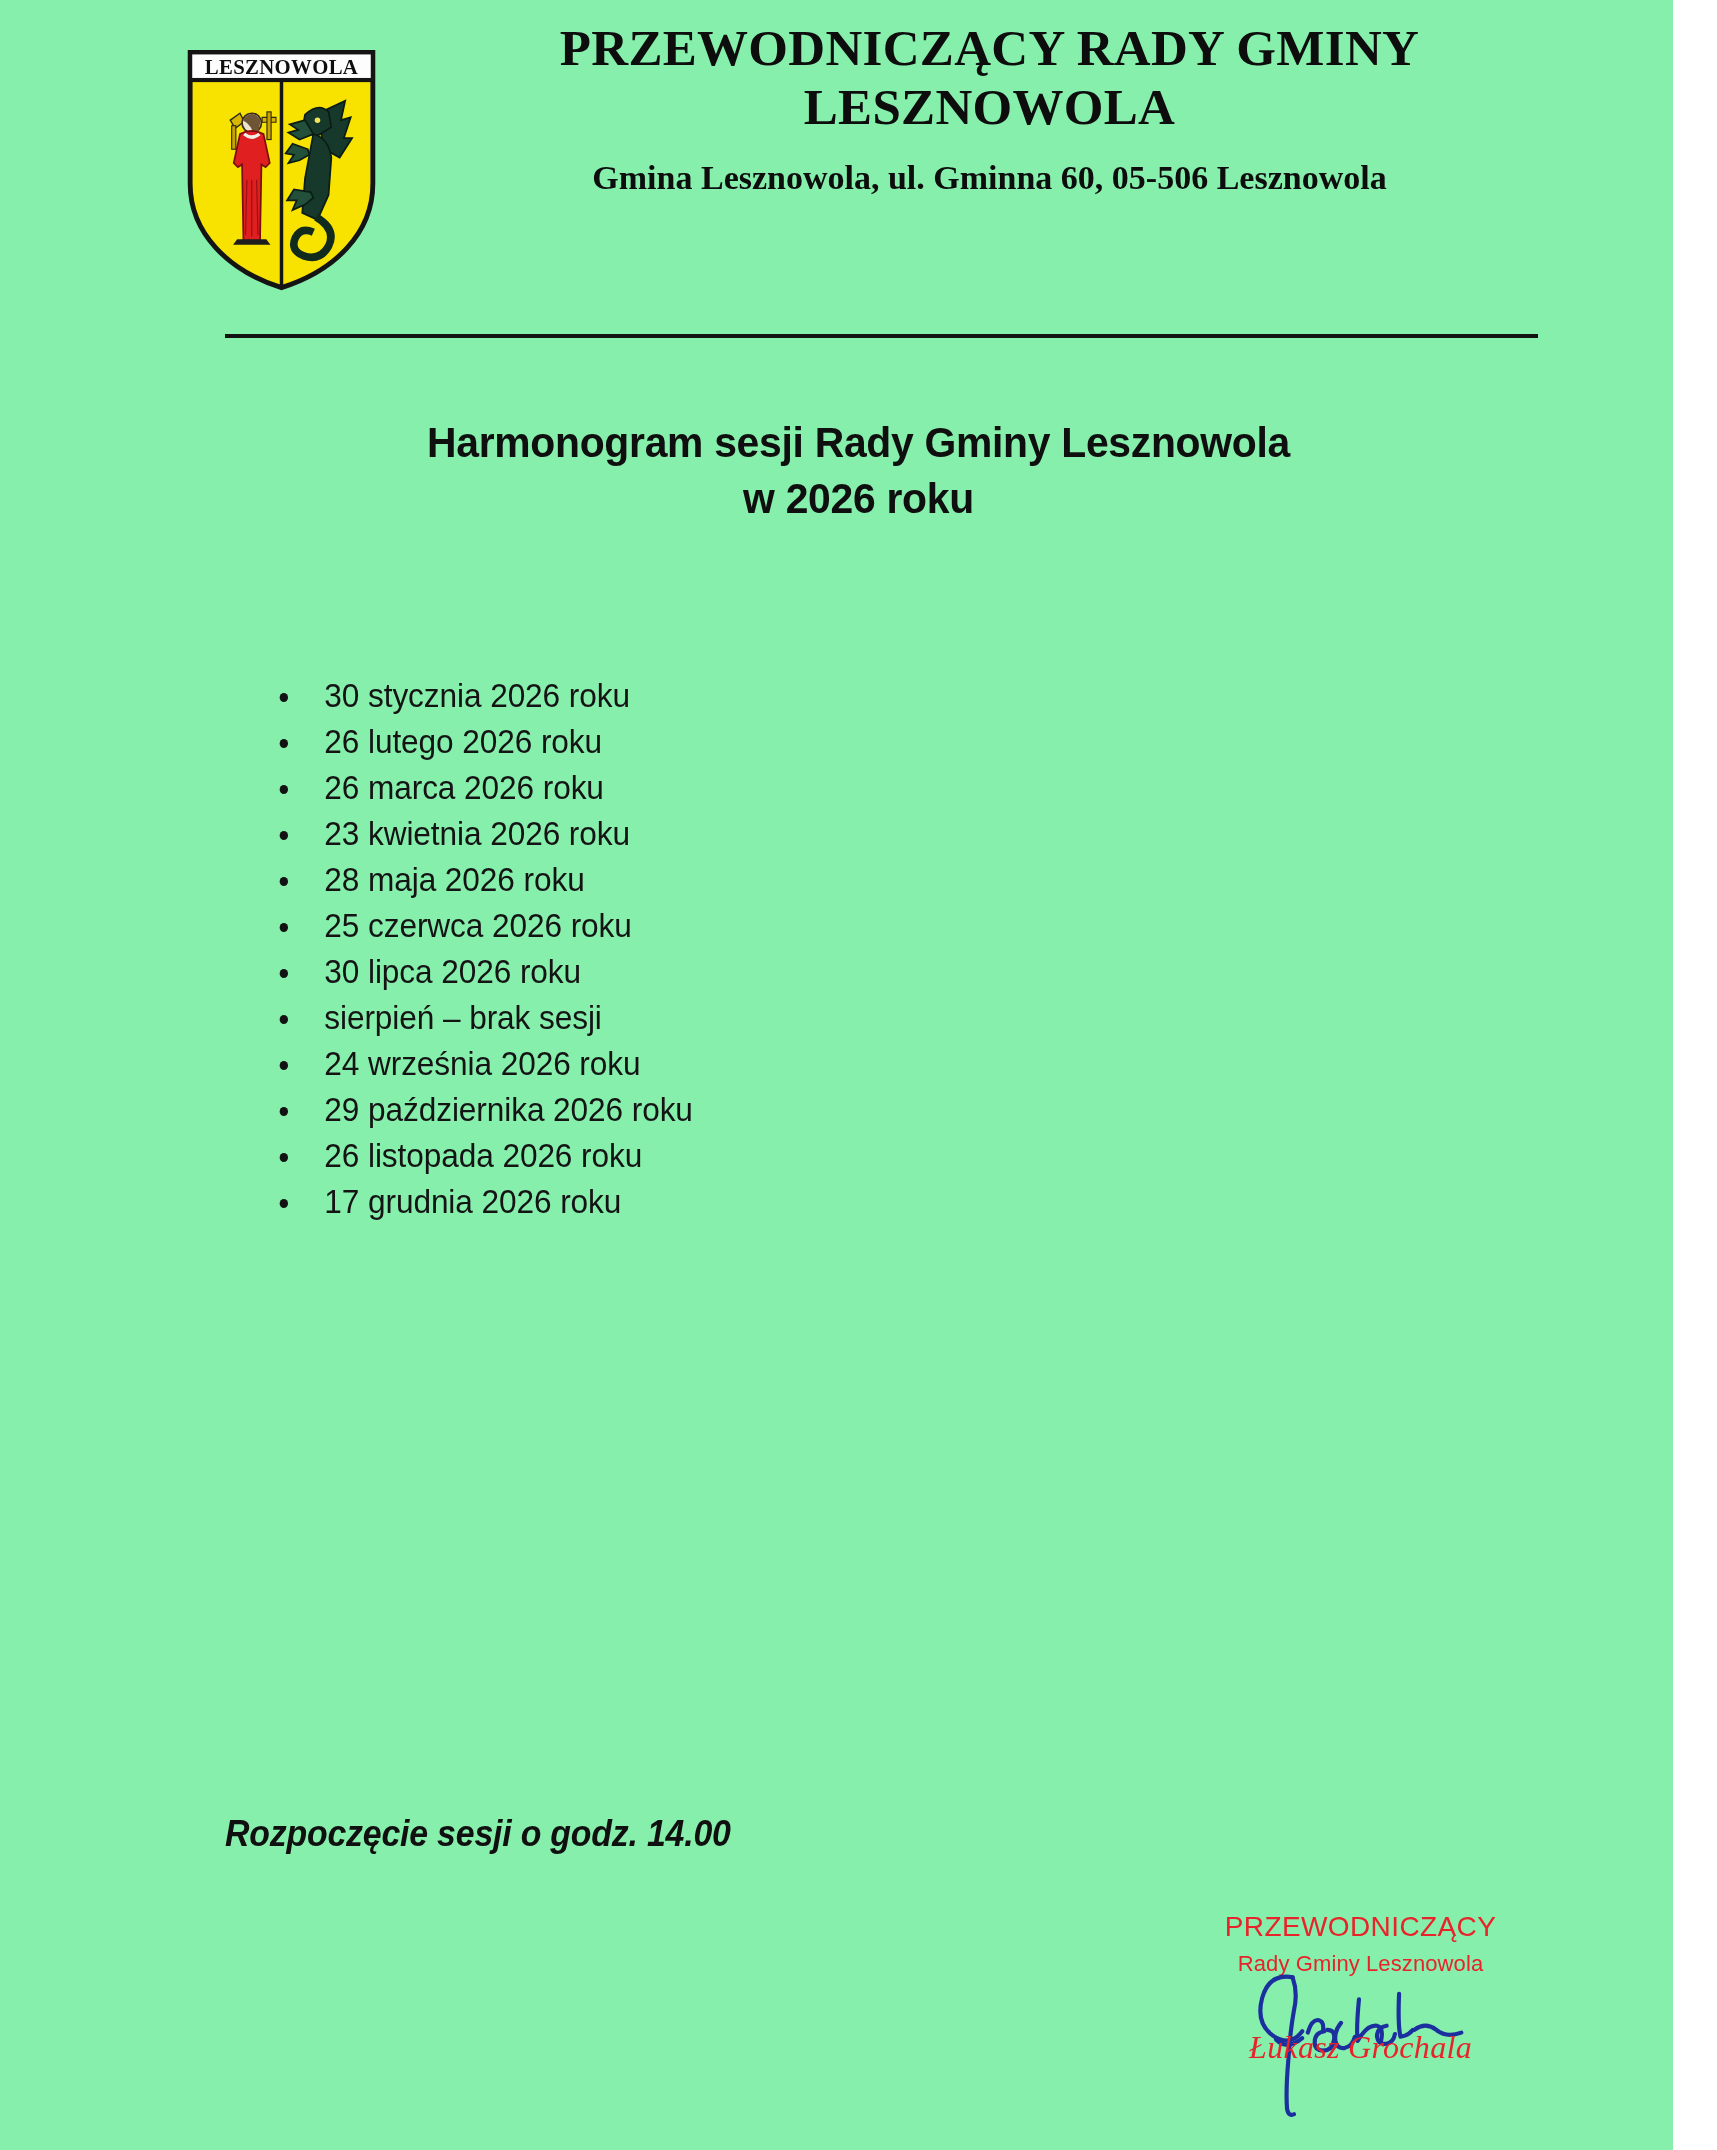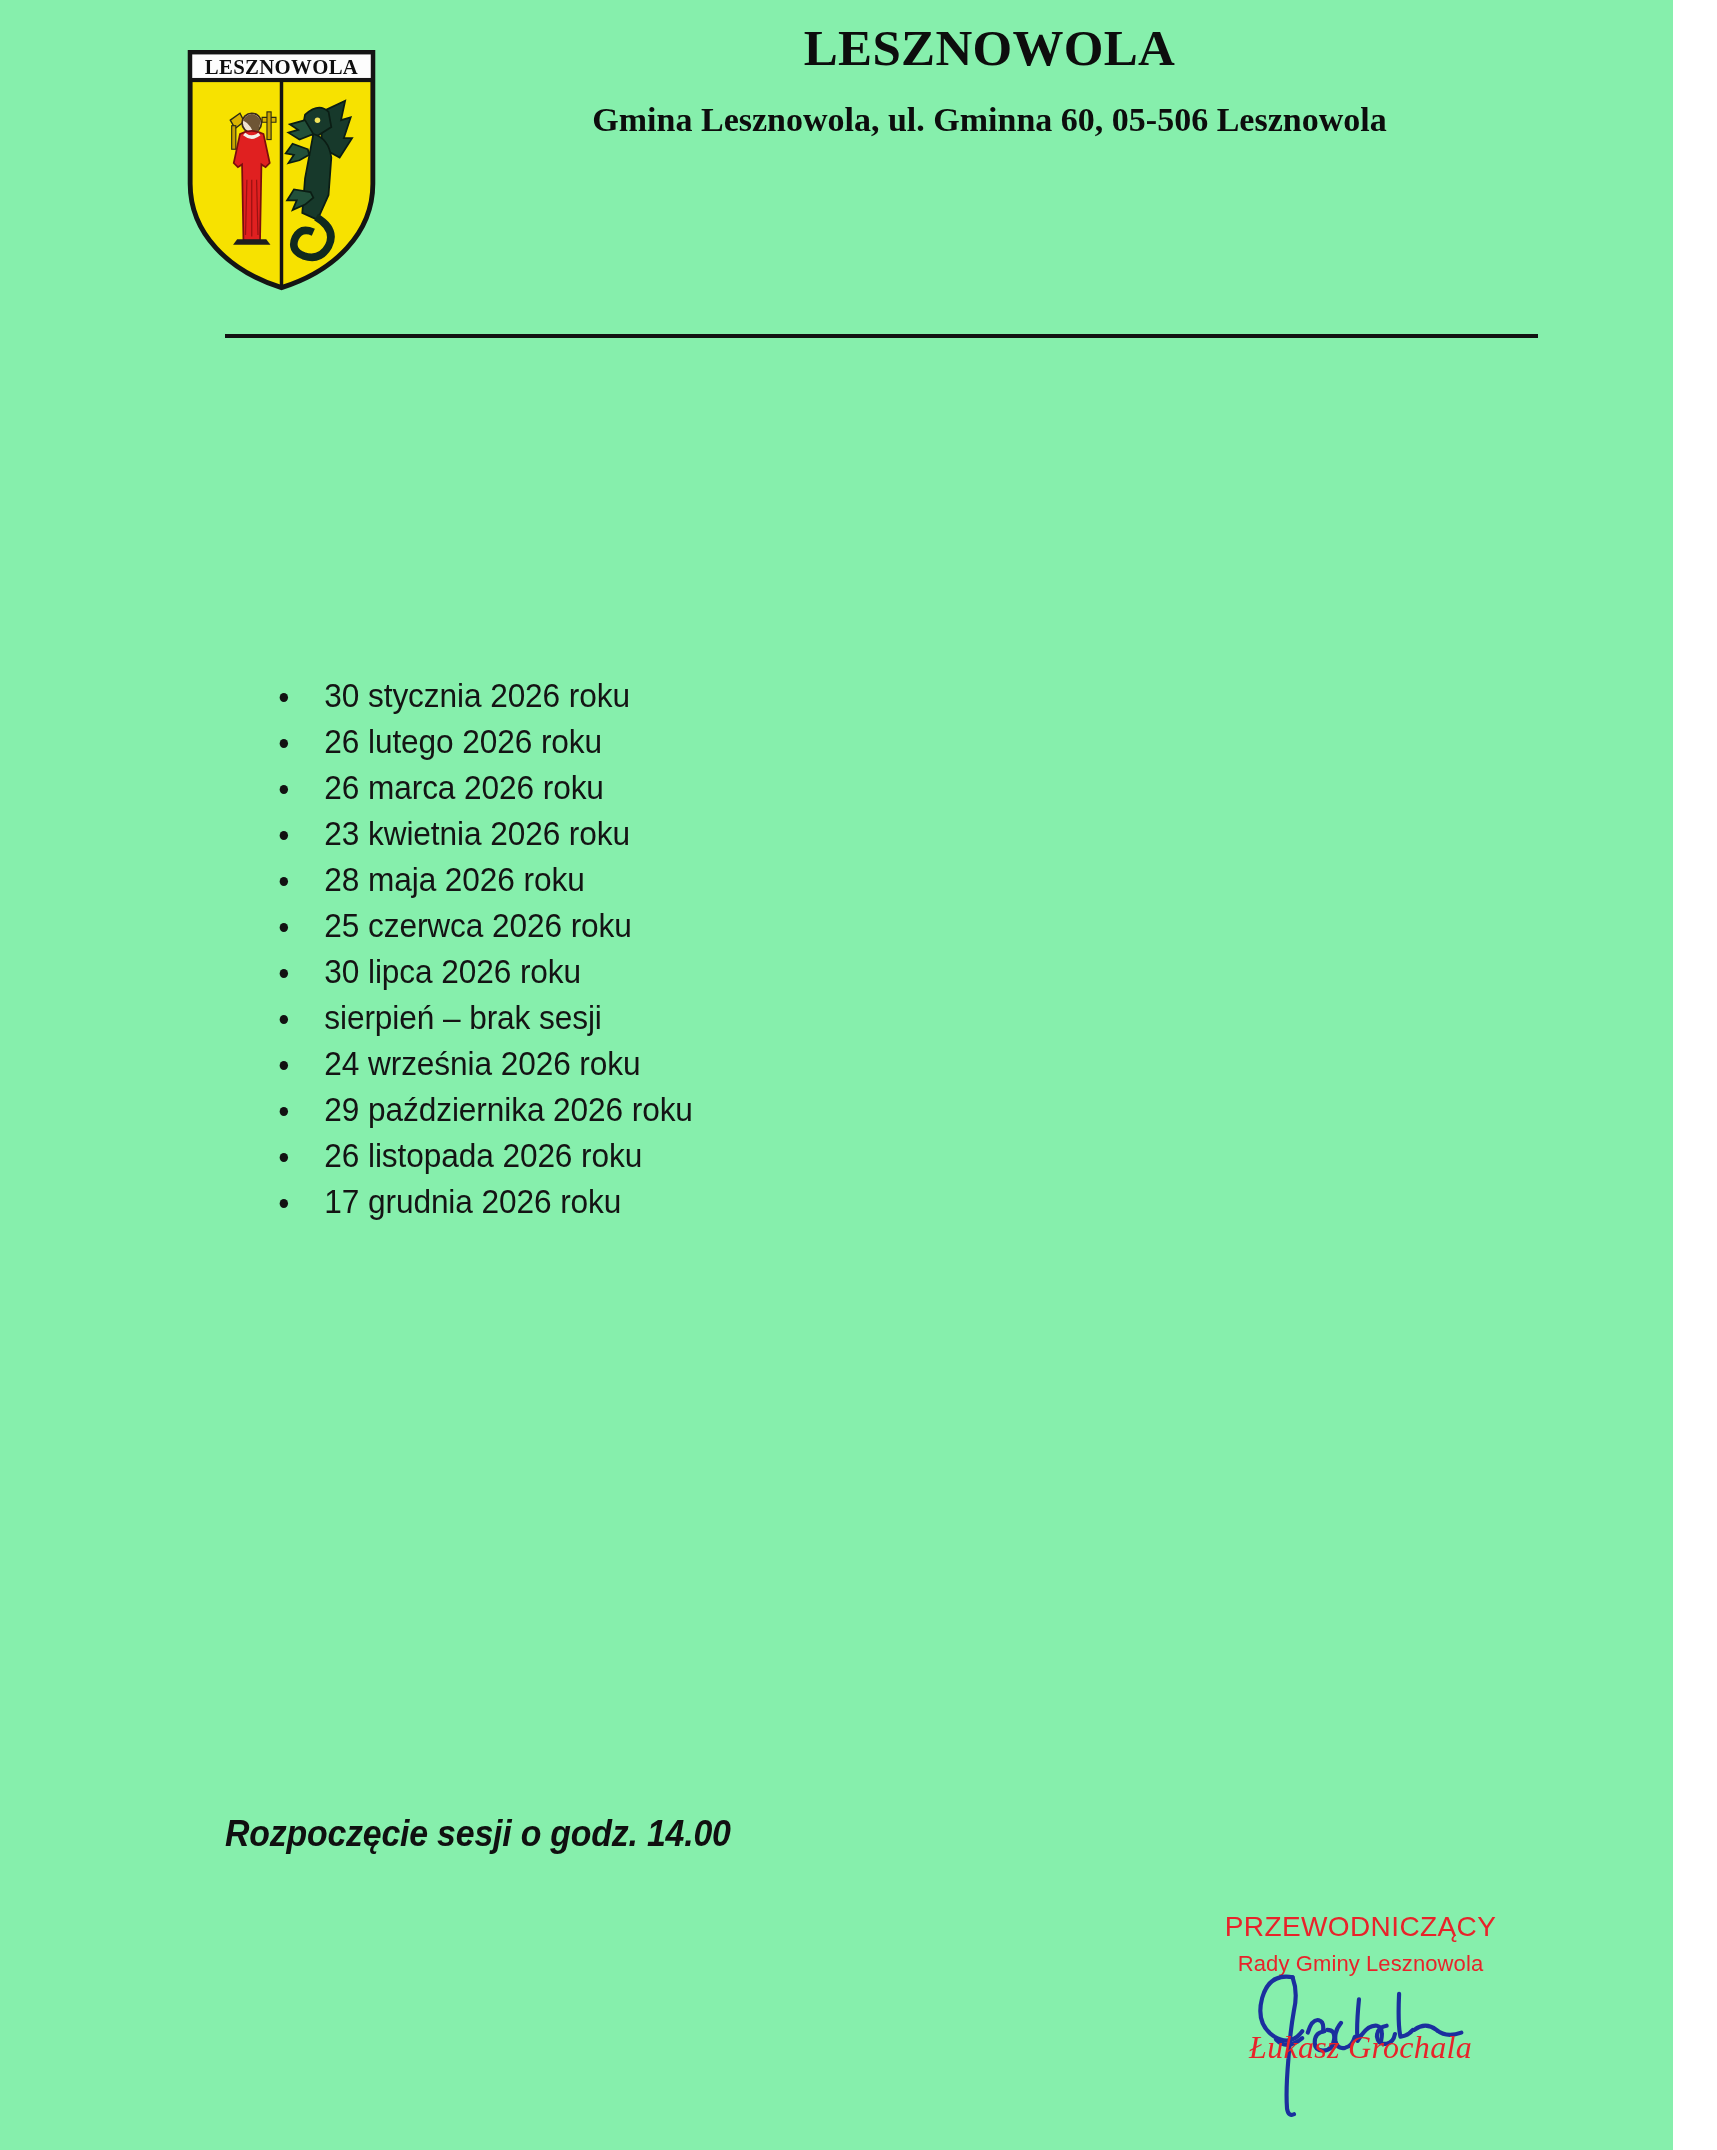--- a/index.html
+++ b/index.html
@@ -268,29 +268,34 @@
           </g>
         </g>
 
         <text x="138" y="38" text-anchor="middle" font-family="Liberation Serif, serif" font-weight="bold" font-size="30" letter-spacing="0.5" fill="#0E0E0E">LESZNOWOLA</text>
 
         <rect x="6" y="6" width="264" height="40" fill="none" stroke="#141414" stroke-width="6"></rect>
       </svg>
     </div>
 
     <div id="header-text">
+      <div class="office-title">PRZEWODNICZĄCY RADY GMINY</div>
       <div class="office-title">LESZNOWOLA</div>
       <div id="contact-block">
         <div class="contact-line">Gmina Lesznowola, ul. Gminna 60, 05-506 Lesznowola</div>
       </div>
     </div>
 
     <div id="header-rule"></div>
   </div>
 
+  <div id="doc-title">
+    <div class="doc-title-line">Harmonogram sesji Rady Gminy Lesznowola</div>
+    <div class="doc-title-line">w 2026 roku</div>
+  </div>
 
   <ul id="session-list">
     <li>
       <span class="bullet-dot"></span>
       <span>30 stycznia 2026 roku</span>
     </li>
     <li>
       <span class="bullet-dot"></span>
       <span>26 lutego 2026 roku</span>
     </li>

